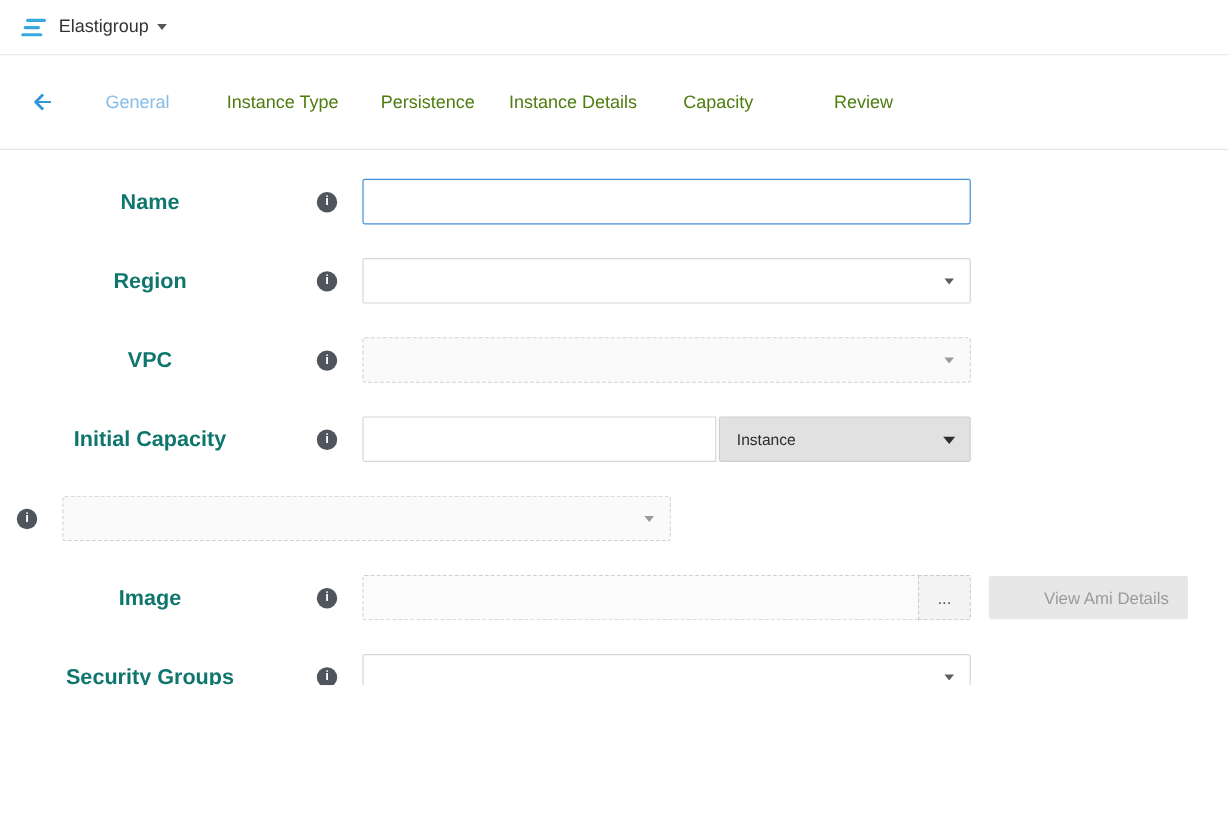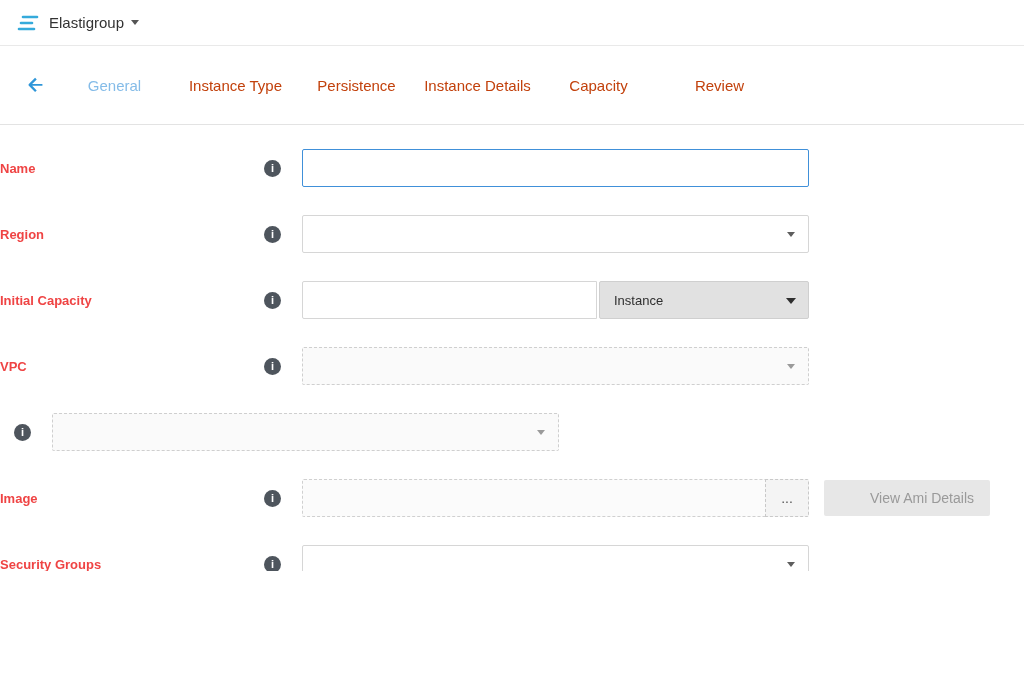--- a/index.html
+++ b/index.html
@@ -8,27 +8,27 @@
   
   .topbar{height:46px;display:flex;align-items:center;padding-left:16px;border-bottom:1px solid #e9e9e9;box-sizing:border-box;}
   .logo{display:flex;align-items:center;margin-right:9px;}
   .app-name{font-size:15px;color:#333;cursor:pointer;display:flex;align-items:center;gap:7px;}
   .caret-sm{width:0;height:0;border-left:4.5px solid transparent;border-right:4.5px solid transparent;border-top:5px solid #555;display:inline-block;}
 
   
   .tabbar{height:79px;display:flex;align-items:center;border-bottom:1px solid #e3e3e3;box-sizing:border-box;}
   .back-btn{margin-left:18px;width:36px;display:flex;align-items:center;justify-content:center;cursor:pointer;}
   .tabs{display:flex;}
-  .tab{width:121px;text-align:center;font-size:15px;color:#c2410c;cursor:pointer;white-space:nowrap;}
+  .tab{width:121px;text-align:center;font-size:15px;color:#4d7c0f;cursor:pointer;white-space:nowrap;}
   .tab.active{color:#85bce8;}
 
   
   .form{padding-top:24px;}
   .row{display:flex;align-items:center;margin-bottom:28px;height:38px;}
-  .flabel{width:250px;text-align:left;font-size:13px;font-weight:bold;color:#ef4444;flex:0 0 250px;}
+  .flabel{width:250px;text-align:center;font-size:18px;font-weight:bold;color:#0f766e;flex:0 0 250px;}
   .info{flex:0 0 17px;width:17px;height:17px;margin-left:14px;margin-right:21px;border-radius:50%;background:#4e555d;color:#fff;display:flex;align-items:center;justify-content:center;font-size:11px;font-weight:bold;cursor:pointer;}
   .info::after{content:"i";}
   .input-area{width:507px;flex:0 0 507px;display:flex;position:relative;}
 
   .text-input{width:100%;height:38px;box-sizing:border-box;border:1px solid #d6d6d6;border-radius:2px;padding:0 10px;font-size:14px;color:#333;outline:none;background:#fff;}
   .text-input.focused{border:1.5px solid #4090d9;}
 
   .select{height:38px;box-sizing:border-box;border:1px solid #d6d6d6;border-radius:2px;background:#fff;display:flex;align-items:center;padding:0 28px 0 12px;position:relative;font-size:13px;color:#333;cursor:pointer;flex:1;}
   .select .sel-caret{position:absolute;right:13px;top:50%;margin-top:-2px;width:0;height:0;border-left:4.5px solid transparent;border-right:4.5px solid transparent;border-top:5px solid #5e5e5e;}
   .select.disabled{border:1px dashed #cfcfcf;background:#fafafa;cursor:default;}
@@ -98,37 +98,37 @@
       <span class="info"></span>
       <div class="input-area">
         <div class="select">
           <span></span>
           <span class="sel-caret"></span>
         </div>
       </div>
     </div>
 
     <div class="row">
+      <span class="flabel">VPC</span>
+      <span class="info"></span>
+      <div class="input-area">
+        <div class="select disabled">
+          <span></span>
+          <span class="sel-caret"></span>
+        </div>
+      </div>
+    </div>
+
+    <div class="row">
       <span class="flabel">Initial Capacity</span>
       <span class="info"></span>
       <div class="input-area">
         <input class="cap-input" type="text" value="" style="">
         <div class="unit-select">
           <span>Instance</span>
-          <span class="sel-caret"></span>
-        </div>
-      </div>
-    </div>
-
-    <div class="row">
-      <span class="flabel">VPC</span>
-      <span class="info"></span>
-      <div class="input-area">
-        <div class="select disabled">
-          <span></span>
           <span class="sel-caret"></span>
         </div>
       </div>
     </div>
 
     <div class="row">
       <span class="info"></span>
       <div class="input-area">
         <div class="select disabled">
           <span></span>

